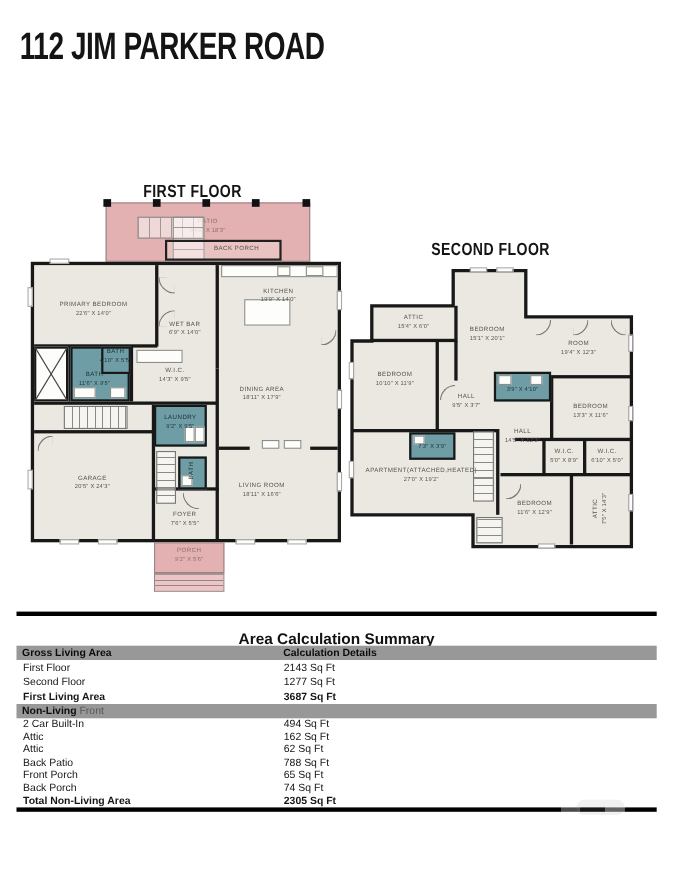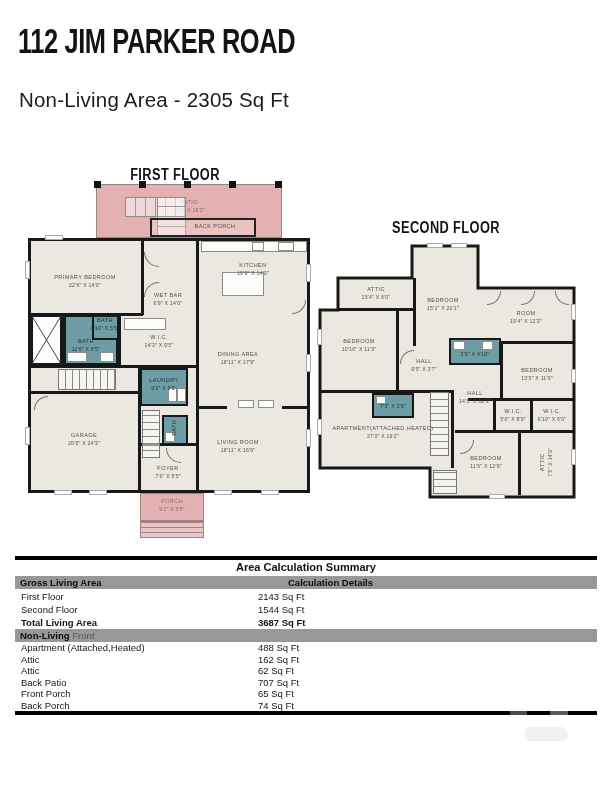--- a/index.html
+++ b/index.html
@@ -29,39 +29,38 @@
   .lbl{position:absolute;text-align:center;color:#55534d;line-height:1.35;pointer-events:none;}
   .lbl .rn{display:block;font-size:5.6px;letter-spacing:.4px;}
   .lbl .rd{display:block;font-size:5.2px;letter-spacing:.2px;}
   .lbl.pinktxt{color:#8c6e6e;}
   .lbl.tealtxt{color:#1e3338;}
   .lbl.vert{transform:rotate(-90deg);transform-origin:center center;}
   
   .calc{position:absolute;left:15px;top:556px;width:582px;}
   .t-topline{height:4px;background:#000;}
   .t-botline{height:4px;background:linear-gradient(90deg,#000 0 85%,#4a4a4a 85% 88%,#000 88% 92%,#5a5a5a 92% 95%,#000 95% 100%);}
-  .t-title{height:15px;font-size:11px;font-weight:700;text-align:center;padding-top:1px;}
+  .t-title{height:15px;font-size:14px;font-weight:700;text-align:center;padding-top:12px;}
   .t-bar{position:relative;height:13px;background:#989898;font-size:9.5px;font-weight:700;color:#0c0c0c;}
   .t-bar .b-left{position:absolute;left:5px;top:1px;}
-  .t-bar .b-center{position:absolute;left:188px;width:170px;top:1px;text-align:right;}
+  .t-bar .b-center{position:absolute;left:200px;width:170px;top:1px;text-align:center;}
   .t-bar .b-rest{font-weight:400;color:#585858;}
   .t-row{position:relative;height:13.2px;font-size:9.5px;color:#151515;}
   .t-row .r-label{position:absolute;left:6px;top:1.5px;}
   .t-row .r-value{position:absolute;left:243px;top:1.5px;}
   .t-row.small{height:11.6px;}
   .t-row.small .r-label,.t-row.small .r-value{top:.5px;}
   .t-row.bold{font-weight:700;}
   .xsvg{position:absolute;}
 </style>
 </head>
 <body>
 <div id="page">
 
 <div class="hd-title">112 JIM PARKER ROAD</div>
-<div class="hd-sub" style="top:88px">Non-Living Area - 2305 Sq Ft</div>
 
 <div class="floor-hd" style="left:115px;top:166px;width:120px">FIRST FLOOR</div>
 
 <div class="pink" style="left:96px;top:184px;width:186px;height:54px"></div>
 <div class="pillar" style="left:94px;top:181px"></div>
 <div class="pillar" style="left:139px;top:181px"></div>
 <div class="pillar" style="left:184px;top:181px"></div>
 <div class="pillar" style="left:229px;top:181px"></div>
 <div class="pillar" style="left:275px;top:181px"></div>
 <div class="lbl pinktxt" style="left:154px;top:199px;width:70px">
@@ -295,51 +294,55 @@
   <div class="t-bar">
     <span class="b-left">Gross Living Area</span>
     <span class="b-center">Calculation Details</span>
   </div>
   <div class="t-row">
     <span class="r-label">First Floor</span>
     <span class="r-value">2143 Sq Ft</span>
   </div>
   <div class="t-row">
     <span class="r-label">Second Floor</span>
-    <span class="r-value">1544 Sq Ft</span>
+    <span class="r-value">1277 Sq Ft</span>
   </div>
   <div class="t-row bold">
-    <span class="r-label">Total Living Area</span>
+    <span class="r-label">First Living Area</span>
     <span class="r-value">3687 Sq Ft</span>
   </div>
   <div class="t-bar">
     <span class="b-left"><span>Non-Living</span><span class="b-rest"> Front</span></span>
   </div>
   <div class="t-row small">
-    <span class="r-label">Apartment (Attached,Heated)</span>
-    <span class="r-value">488 Sq Ft</span>
+    <span class="r-label">2 Car Built-In</span>
+    <span class="r-value">494 Sq Ft</span>
   </div>
   <div class="t-row small">
     <span class="r-label">Attic</span>
     <span class="r-value">162 Sq Ft</span>
   </div>
   <div class="t-row small">
     <span class="r-label">Attic</span>
     <span class="r-value">62 Sq Ft</span>
   </div>
   <div class="t-row small">
     <span class="r-label">Back Patio</span>
-    <span class="r-value">707 Sq Ft</span>
+    <span class="r-value">788 Sq Ft</span>
   </div>
   <div class="t-row small">
     <span class="r-label">Front Porch</span>
     <span class="r-value">65 Sq Ft</span>
   </div>
   <div class="t-row small">
     <span class="r-label">Back Porch</span>
     <span class="r-value">74 Sq Ft</span>
   </div>
+  <div class="t-row small bold">
+    <span class="r-label">Total Non-Living Area</span>
+    <span class="r-value">2305 Sq Ft</span>
+  </div>
   <div class="t-botline"></div>
 </div>
 
 <div style="position:absolute;left:524px;top:727px;width:44px;height:14px;background:#9a9a9a;opacity:.14;border-radius:7px"></div>
 
 </div>
 
 </body></html>

